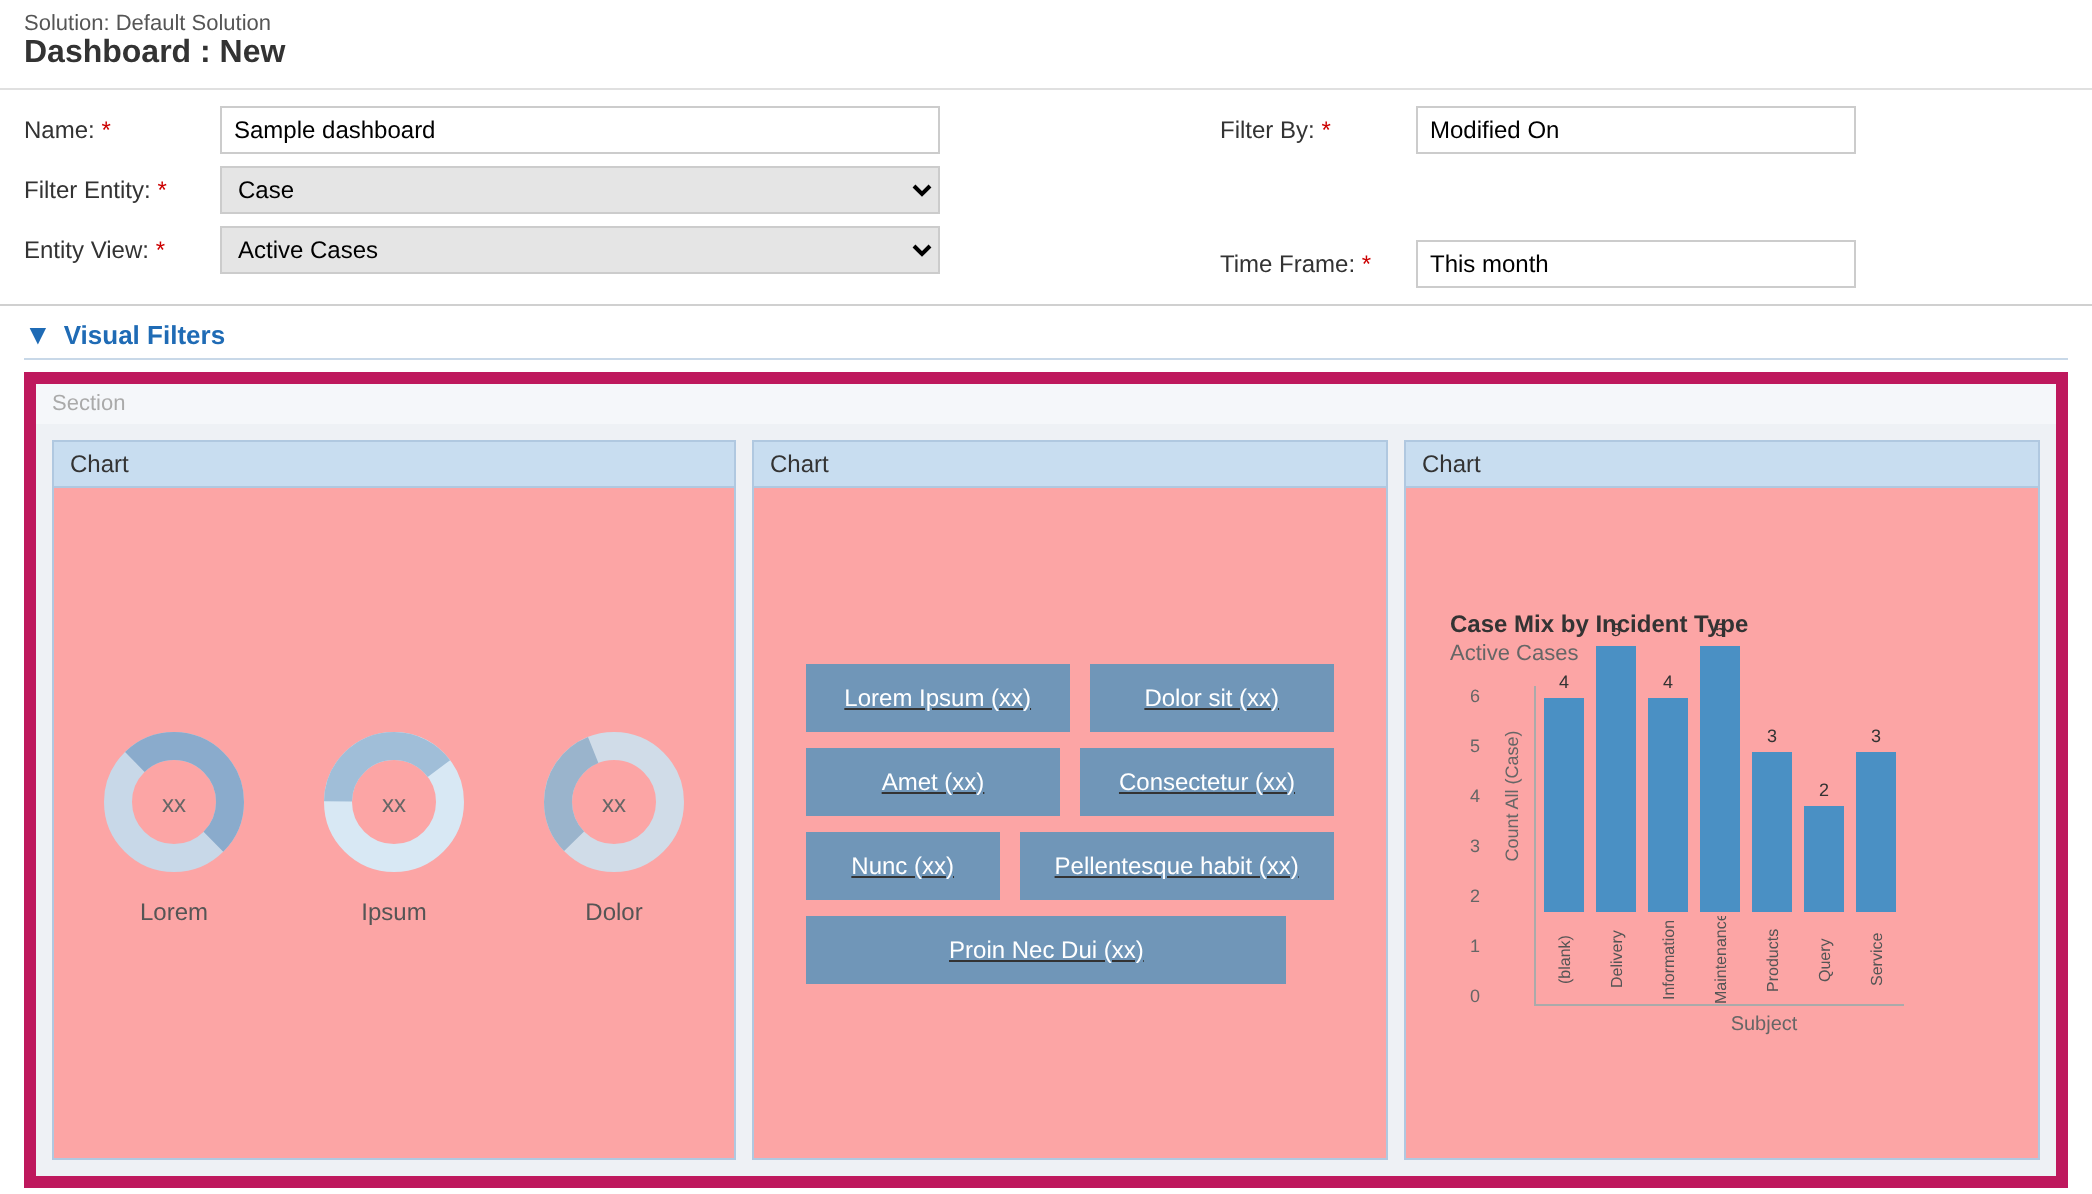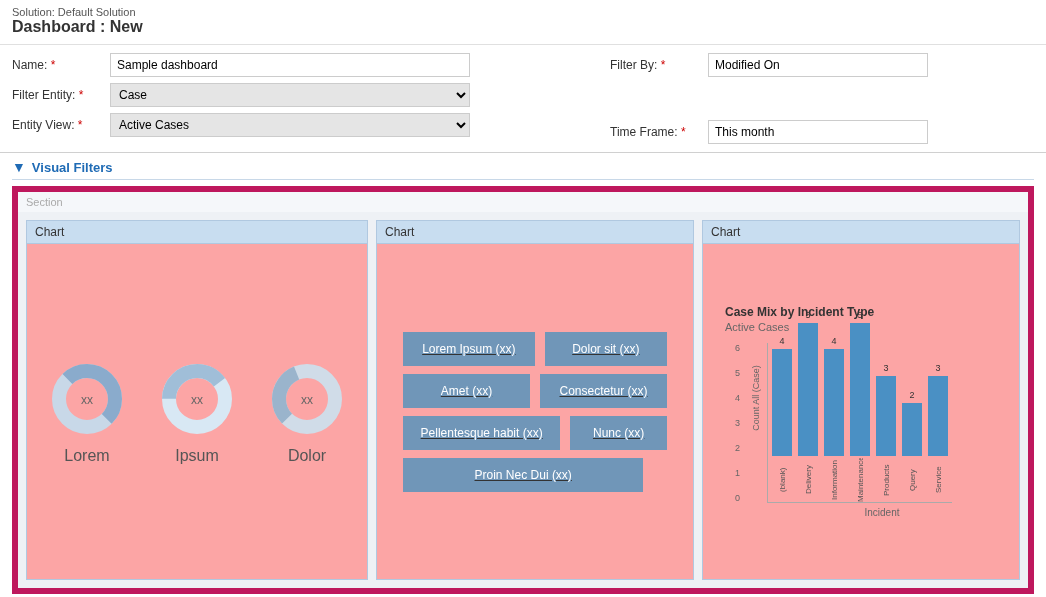--- a/index.html
+++ b/index.html
@@ -29,21 +29,21 @@
 
     .chart-panel { background: #fca5a5; border: 1px solid #b0c8e0; margin: 4px; flex: 1; min-height: 360px; display: flex; flex-direction: column; }
     .chart-panel-header { background: #c8ddf0; padding: 4px 8px; font-size: 12px; color: #333; border-bottom: 1px solid #b0c8e0; }
 
     .chart-content { flex: 1; display: flex; align-items: center; justify-content: center; padding: 10px; }
 
     
     .donut-panel { display: flex; flex-direction: column; align-items: center; justify-content: center; gap: 20px; padding: 20px 10px; width: 100%; }
     .donut-row { display: flex; gap: 30px; align-items: center; justify-content: center; }
     .donut-item { display: flex; flex-direction: column; align-items: center; gap: 8px; }
-    .donut-label { font-size: 16px; color: #555; }
+    .donut-label { font-size: 12px; color: #555; }
     .donut-svg { width: 80px; height: 80px; }
 
     
     .treemap-container { display: flex; flex-direction: column; gap: 8px; padding: 20px 16px; width: 100%; text-decoration: underline; }
     .treemap-row { display: flex; gap: 10px; }
     .treemap-cell { background: #7096b8; color: #fff; padding: 10px 14px; font-size: 12px; display: flex; align-items: center; justify-content: center; cursor: pointer; border: none; }
     .treemap-cell-large { flex: 1.1; }
     .treemap-cell-medium { flex: 1; }
     .treemap-cell-small { flex: 0.85; }
     .treemap-cell-wide { flex: 1.6; }
@@ -164,22 +164,22 @@
           <div class="treemap-container">
             <div class="treemap-row">
               <div class="treemap-cell treemap-cell-large">Lorem Ipsum (xx)</div>
               <div class="treemap-cell treemap-cell-medium">Dolor sit (xx)</div>
             </div>
             <div class="treemap-row">
               <div class="treemap-cell treemap-cell-medium">Amet (xx)</div>
               <div class="treemap-cell treemap-cell-medium">Consectetur  (xx)</div>
             </div>
             <div class="treemap-row">
+              <div class="treemap-cell treemap-cell-small">Nunc (xx)</div>
               <div class="treemap-cell treemap-cell-wide">Pellentesque habit  (xx)</div>
-              <div class="treemap-cell treemap-cell-small">Nunc (xx)</div>
             </div>
             <div class="treemap-row">
               <div class="treemap-cell treemap-cell-medium" style="flex: 0.9;">Proin Nec Dui (xx)</div>
             </div>
           </div>
         </div>
       </div>
 
       <div class="chart-panel">
         <div class="chart-panel-header">
@@ -242,21 +242,21 @@
                       <div style="font-size: 8px; color: rgb(85, 85, 85); text-align: center; margin-top: 2px; writing-mode: vertical-rl; transform: rotate(180deg); height: 44px; overflow: hidden;">Query</div>
                     </div>
                     <div style="display: flex; flex-direction: column; align-items: center; justify-content: flex-end; flex: 1 1 0%;">
                       <div style="background: rgb(74, 144, 196); width: 20px; height: 80px; position: relative;">
                         <span style="font-size: 9px; color: rgb(51, 51, 51); text-align: center; position: absolute; top: -13px; width: 100%; left: 0px;">3</span>
                       </div>
                       <div style="font-size: 8px; color: rgb(85, 85, 85); text-align: center; margin-top: 2px; writing-mode: vertical-rl; transform: rotate(180deg); height: 44px; overflow: hidden;">Service</div>
                     </div>
                   </div>
               </div>
-              <div style="text-align: center; font-size: 10px; color: #666; margin-top: 4px; margin-left: 42px;">Incident</div>
+              <div style="text-align: center; font-size: 10px; color: #666; margin-top: 4px; margin-left: 42px;">Subject</div>
             </div>
           </div>
         </div>
       </div>
 
     </div>
   </div>
 </div>
 
 </body></html>

